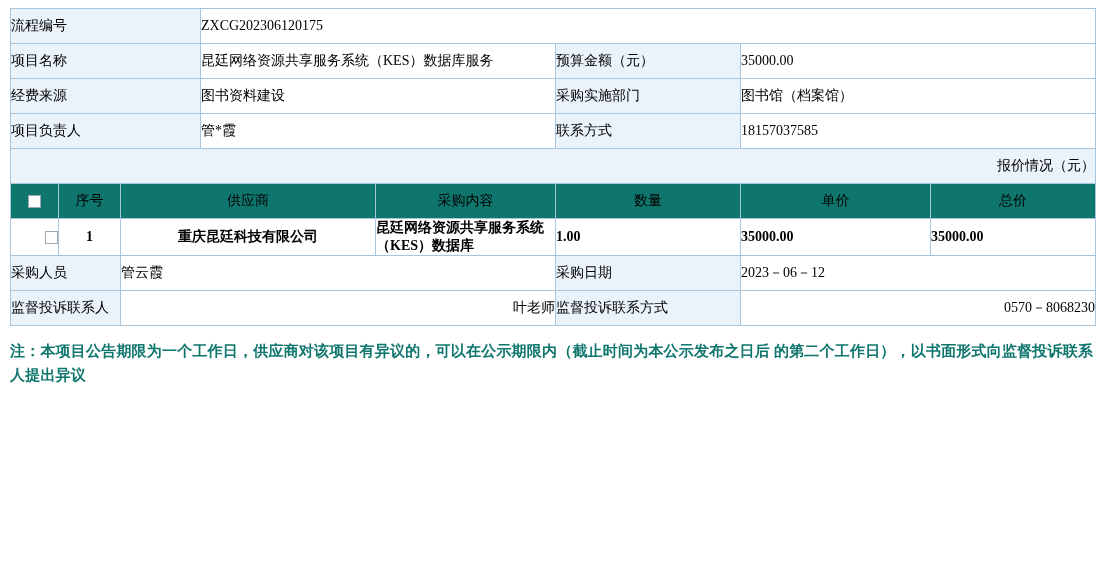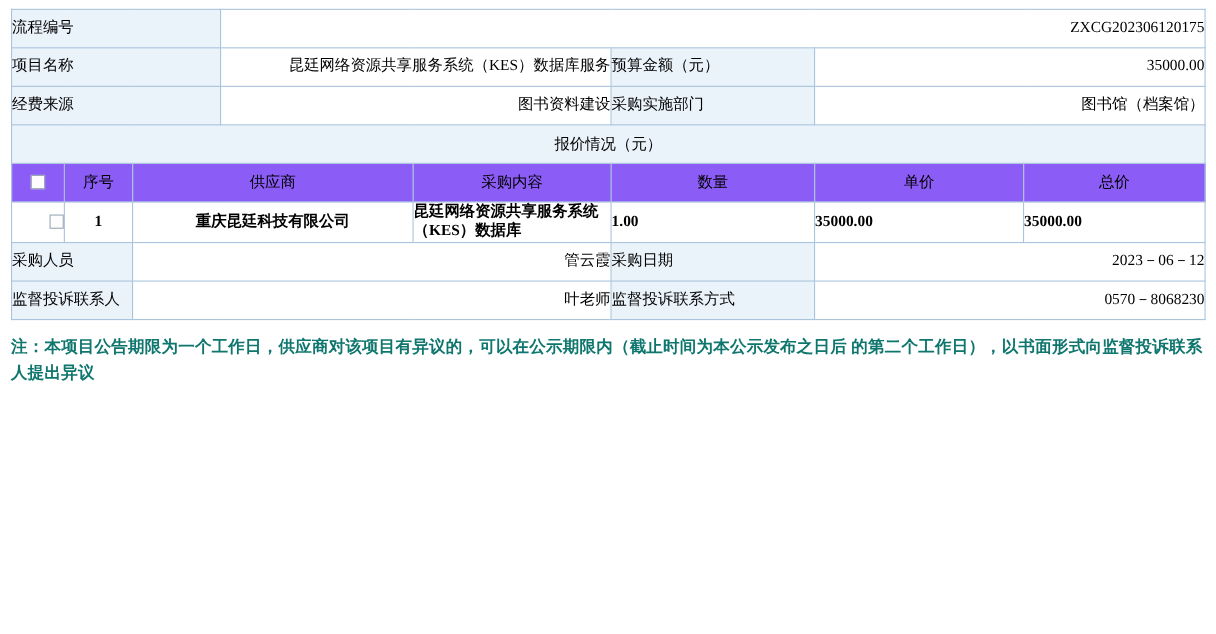--- a/index.html
+++ b/index.html
@@ -41,31 +41,30 @@
     color: #000;
     white-space: normal;
     line-height: 1.35;
   }
   .val {
     background: #ffffff;
     padding: 0 10px;
     font-size: 14px;
     color: #000;
     line-height: 1.35;
-    text-align: right;
   }
   .section-title {
     background: #eaf2fa;
-    text-align: center;
+    text-align: right;
     font-weight: bold;
     font-size: 15px;
     height: 32px;
   }
   .quote-head td {
-    background: #8b5cf6;
+    background: #0f766e;
     text-align: center;
     font-weight: bold;
     font-size: 14px;
     height: 36px;
   }
   .quote-row td {
     background: #ffffff;
     font-size: 13px;
     height: 42px;
     padding: 0 8px;
@@ -126,20 +125,26 @@
         <td class="val" colspan="2">昆廷网络资源共享服务系统（KES）数据库服务</td>
         <td class="lbl">预算金额（元）</td>
         <td class="val" colspan="2">35000.00</td>
       </tr>
       <tr>
         <td class="lbl" colspan="3">经费来源</td>
         <td class="val" colspan="2">图书资料建设</td>
         <td class="lbl">采购实施部门</td>
         <td class="val" colspan="2">图书馆（档案馆）</td>
       </tr>
+      <tr>
+        <td class="lbl" colspan="3">项目负责人</td>
+        <td class="val" colspan="2">管*霞</td>
+        <td class="lbl">联系方式</td>
+        <td class="val" colspan="2">18157037585</td>
+      </tr>
 
       <tr>
         <td class="section-title" colspan="8">报价情况（元）</td>
       </tr>
 
       <tr class="quote-head">
         <td>
           <span class="checkbox"></span>
         </td>
         <td>序号</td>

